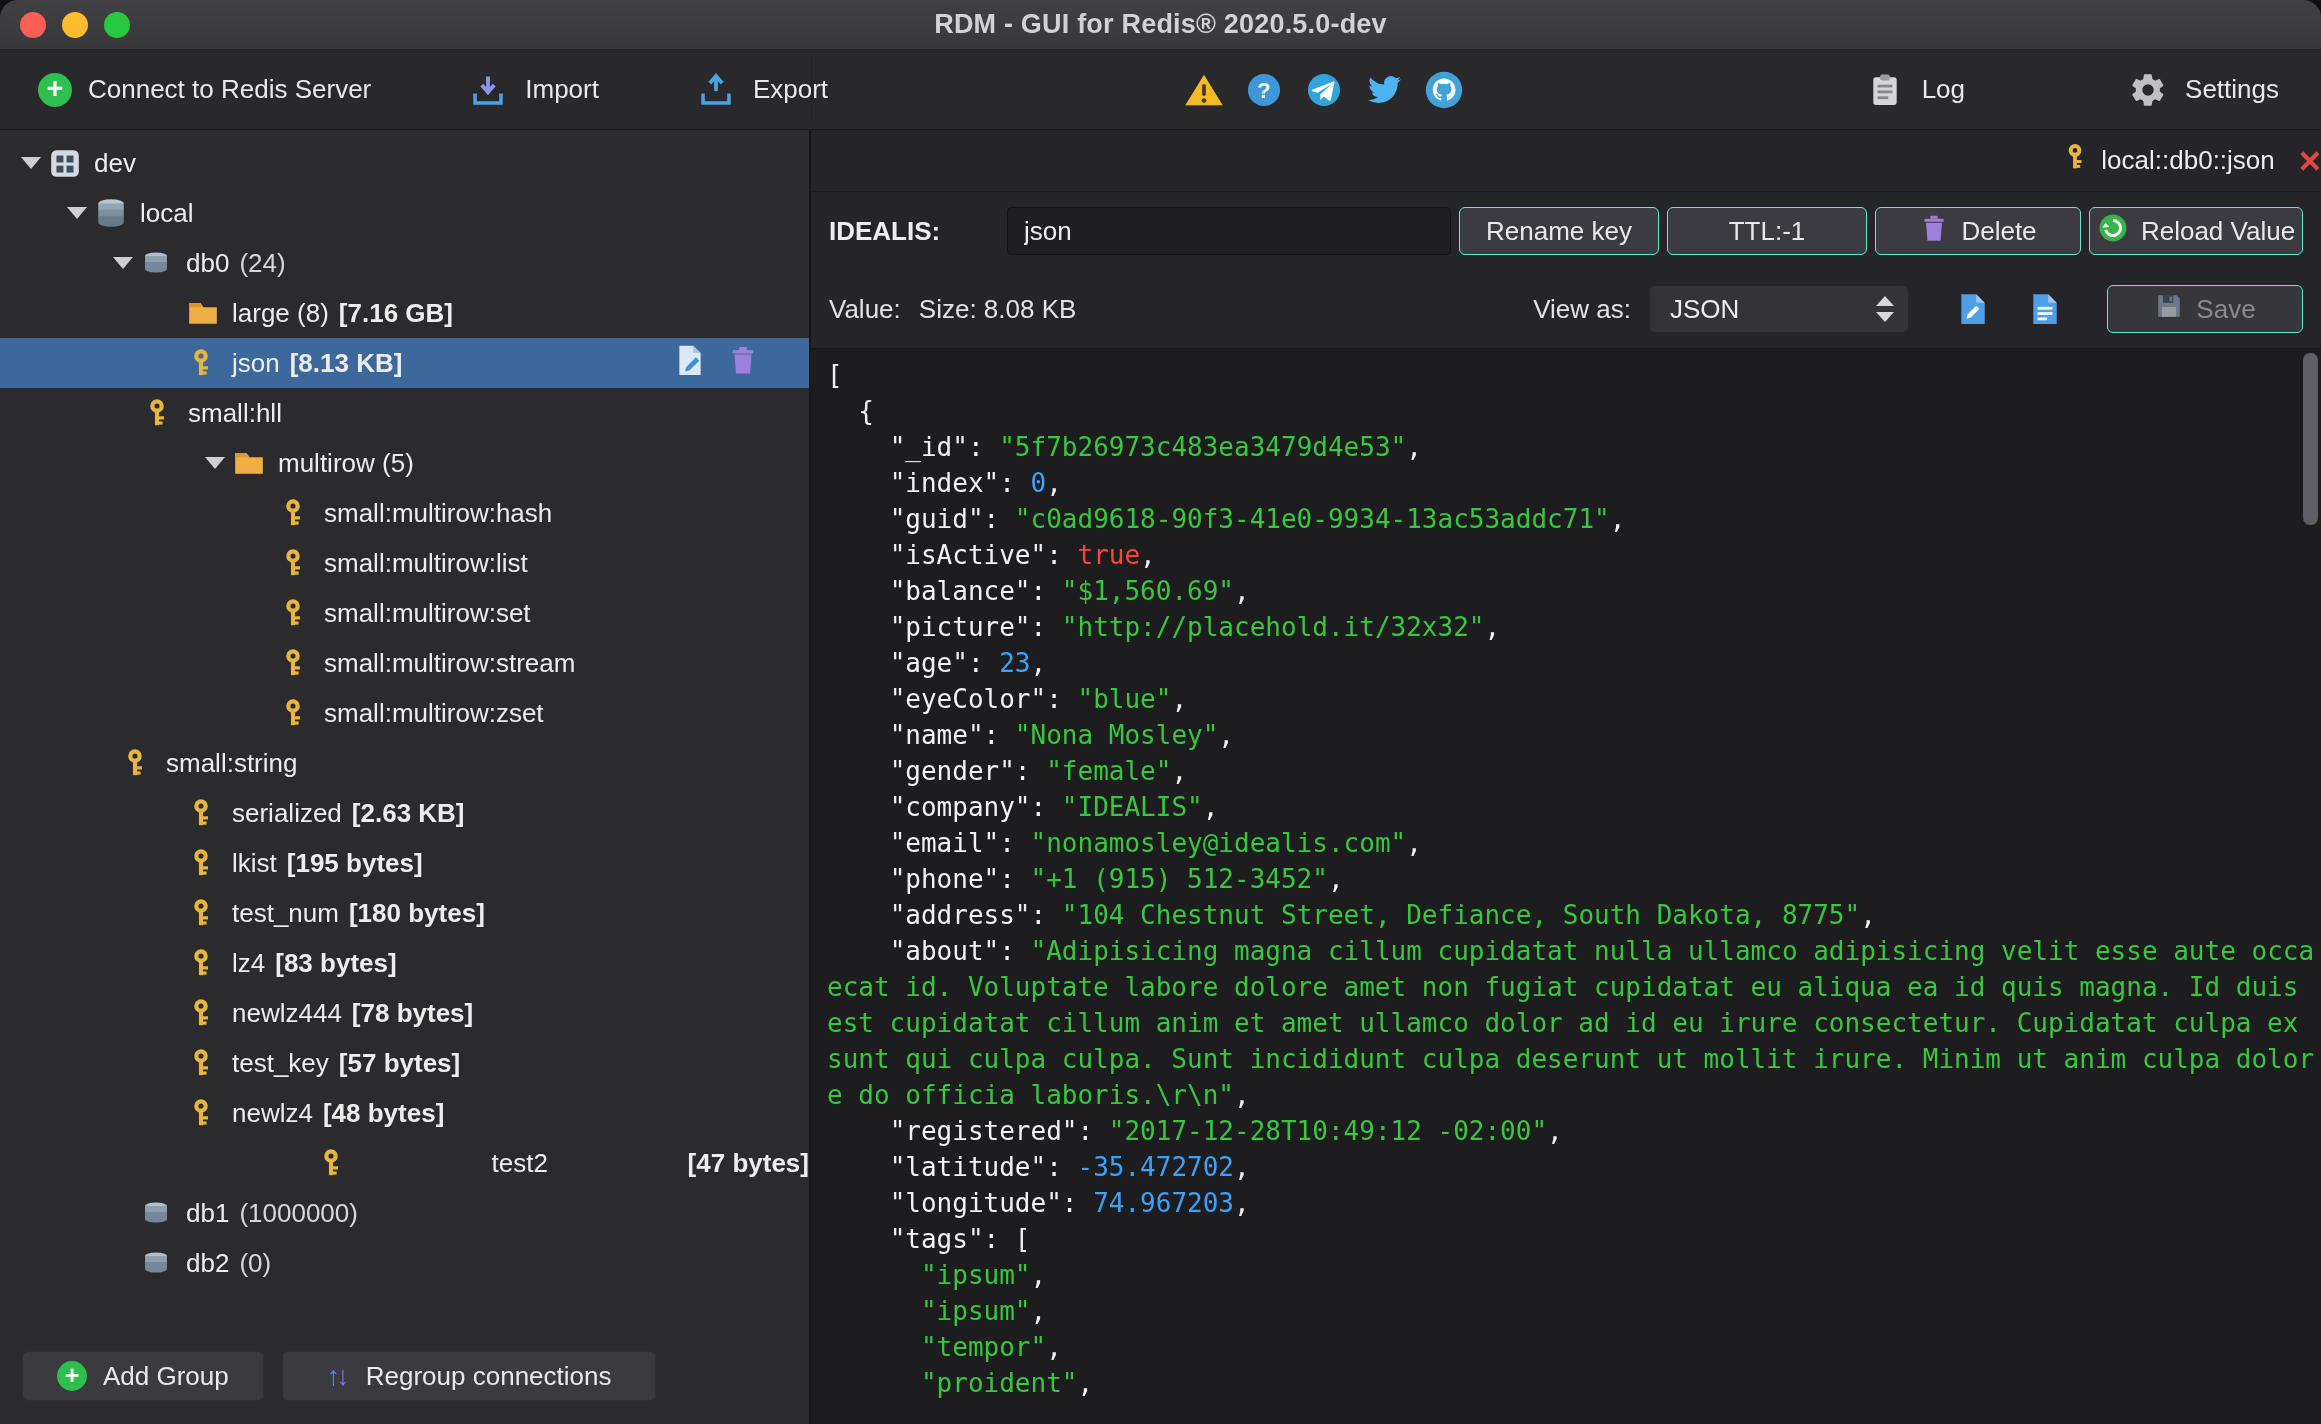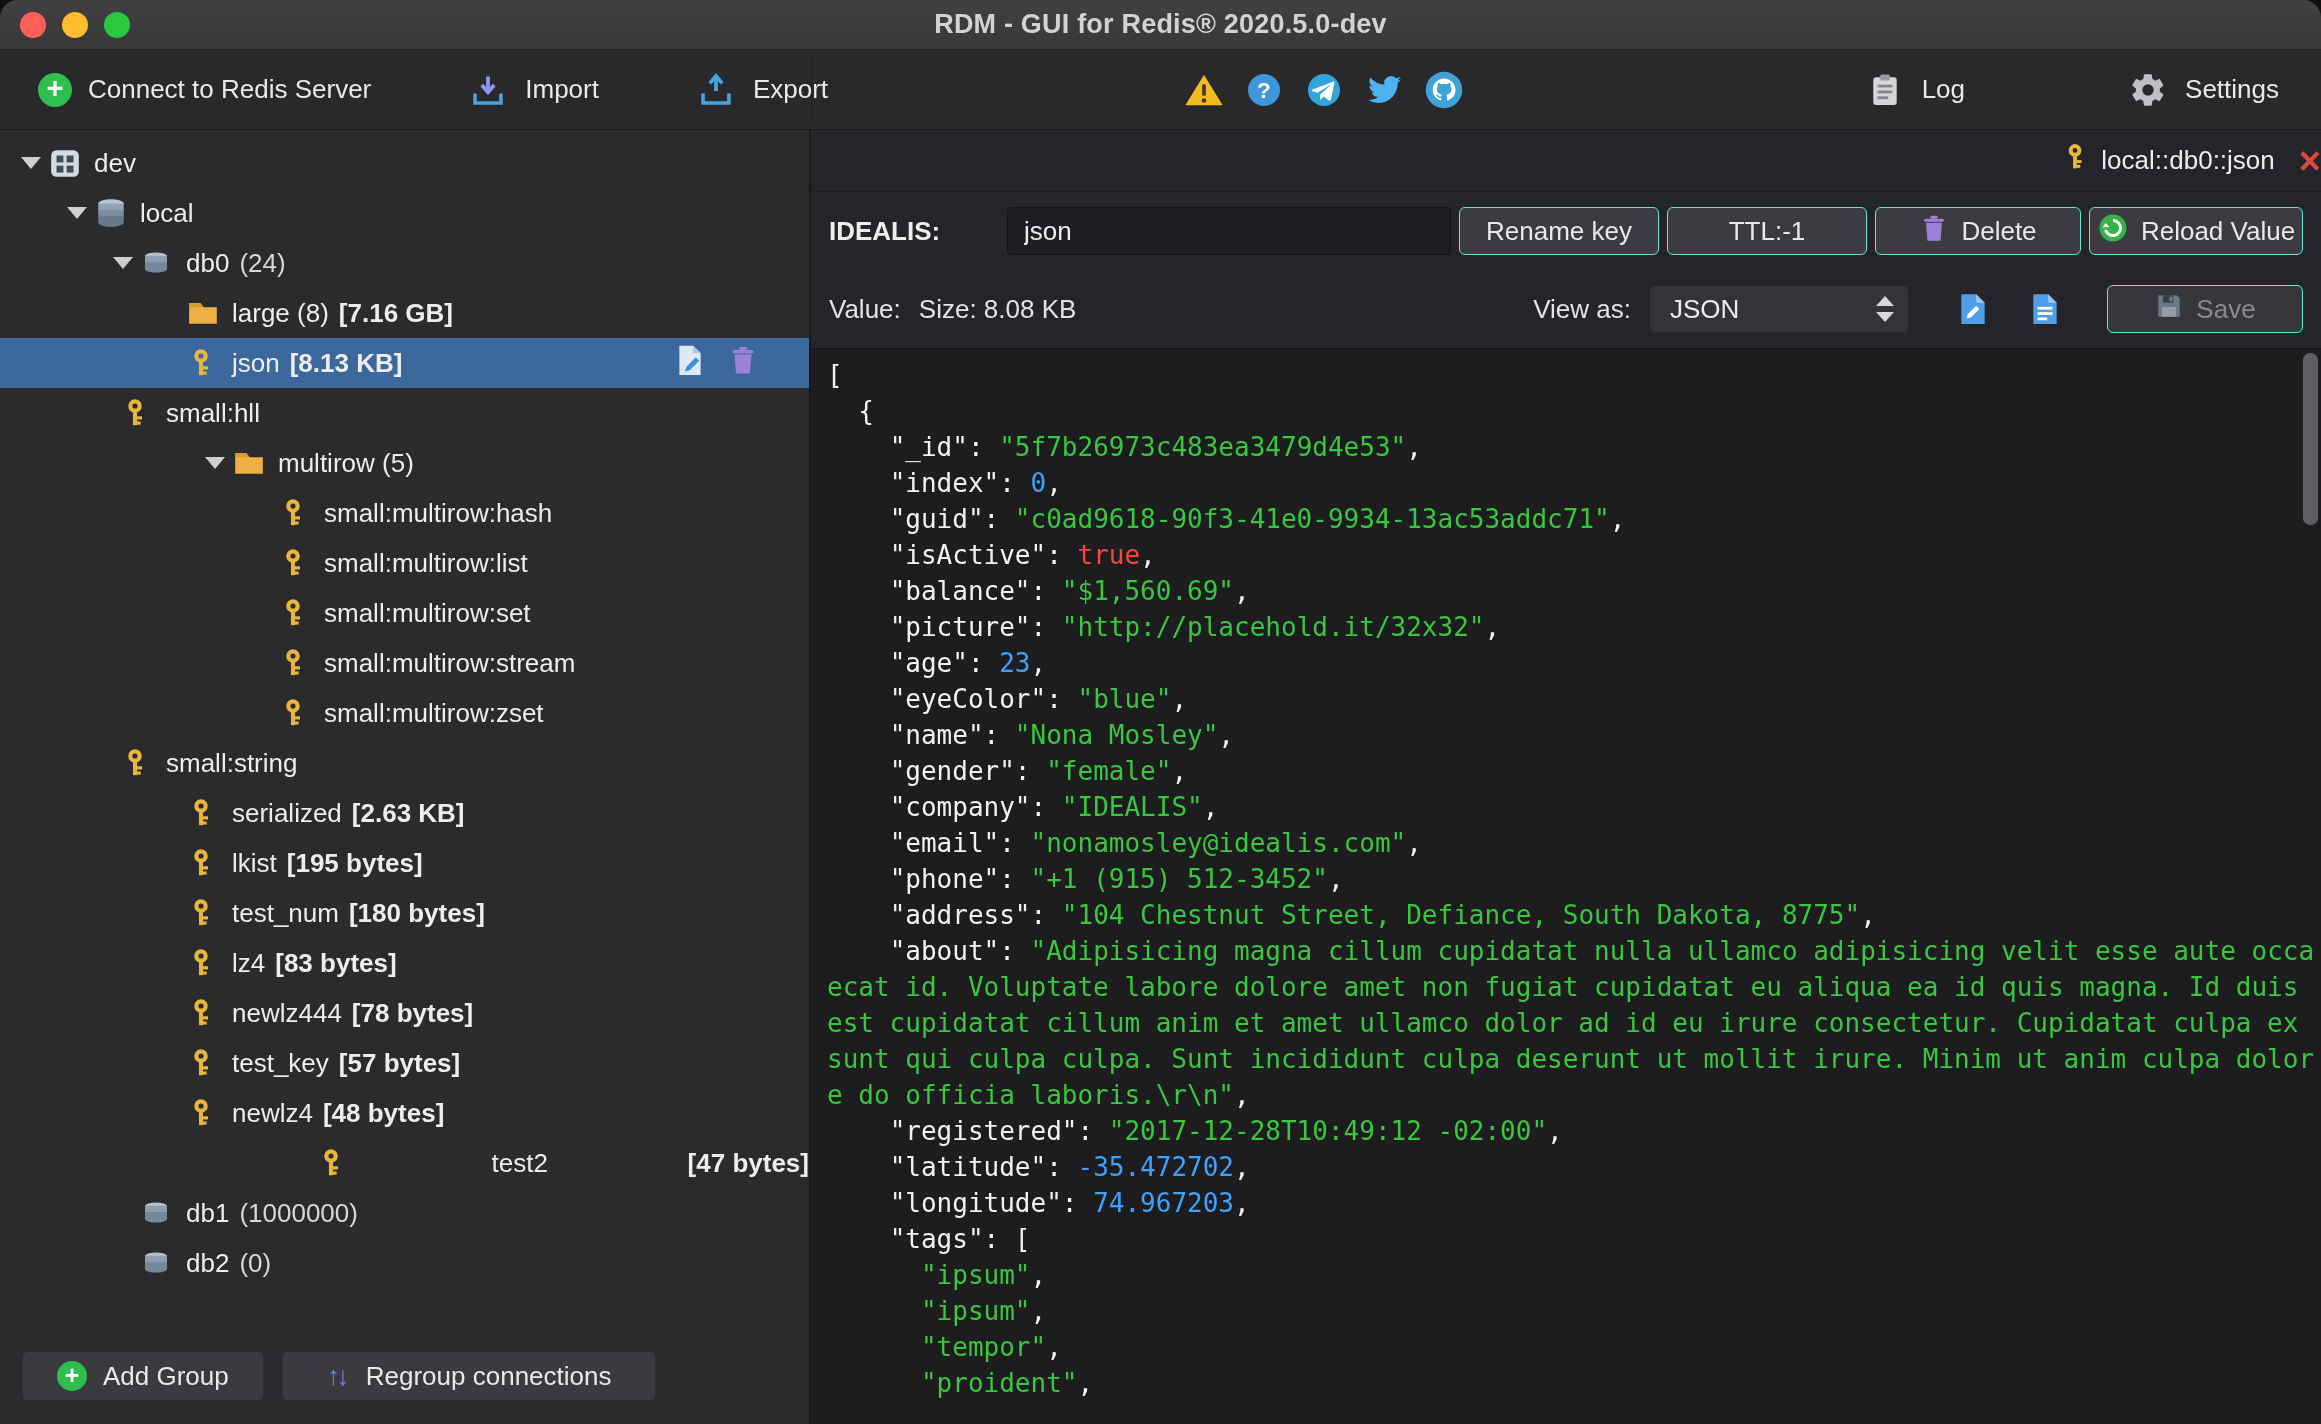--- a/index.html
+++ b/index.html
@@ -247,21 +247,21 @@
                   <path d="M19 2.5l7 7h-7z" fill="#a8c8e2"></path>
                   <path d="M12.5 22.5l9-9 3.2 3.2-9 9-4.4 1.2z" fill="#3d8fd6"></path>
                 </svg></span>
               <span><svg width="32" height="32" viewBox="0 0 32 32" fill="#9d80da">
                   <path d="M7.5 10.5h17L23 29.5H9z"></path>
                   <rect x="5.5" y="6" width="21" height="3.4" rx="1.6"></rect>
                   <rect x="12" y="3" width="8" height="3.2" rx="1.4"></rect>
                 </svg></span>
             </span>
           </div>
-          <div class="trow" style="padding-left: 86px;">
+          <div class="trow" style="padding-left: 108px;">
             <span class="arrow"></span>
             <span class="ticon">
               <svg width="30" height="30" viewBox="0 0 32 32">
                 <circle cx="16" cy="8.5" r="5" fill="none" stroke="#e8b63e" stroke-width="4.5"></circle>
                 <path d="M13.8 12.5h4.4V29h-4.4z" fill="#e8b63e"></path>
                 <path d="M18 19.5h5.5v3.4H18z" fill="#e8b63e"></path>
                 <path d="M18 25h4v3.4h-4z" fill="#e8b63e"></path>
               </svg>
             </span>
             <span class="tlabel">small:hll</span>

